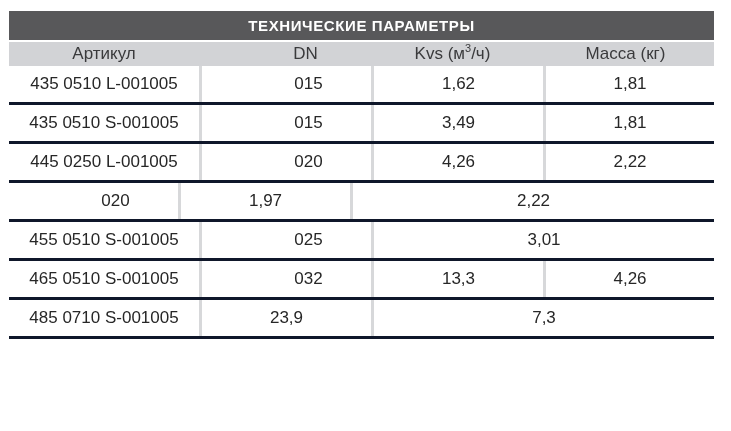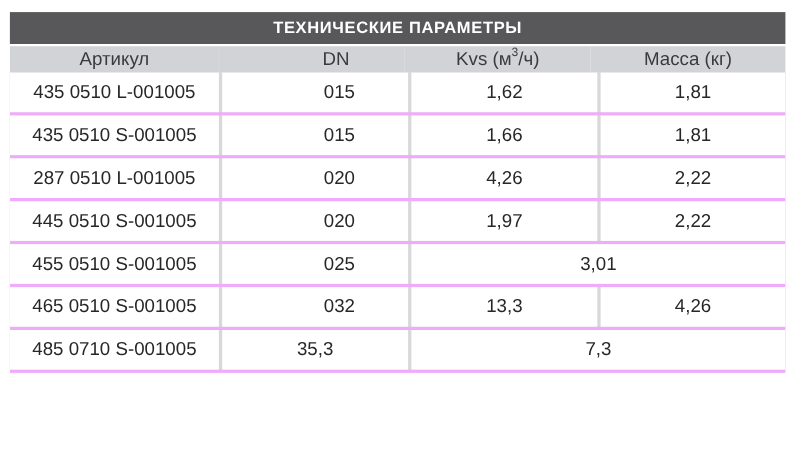--- a/index.html
+++ b/index.html
@@ -47,21 +47,21 @@
       white-space: nowrap;
       overflow: hidden;
     }
     .c-article { width: 190px; }
     .c-dn      { width: 169px; padding-left: 44px; }
     .c-kvs     { width: 169px; }
     .c-mass    { flex: 1; }
     .tbody {
       display: flex; flex-direction: column;
       gap: 3px;
-      background: #f0abfc;
+      background: #0f172a;
       padding-bottom: 3px;
     }
     .row {
       display: flex;
       gap: 3px;
       height: 36px;
       background: #d7d8da;
     }
     .row .cell {
       background: #ffffff;
@@ -119,46 +119,43 @@
       </div>
 
       <div class="row">
         <div class="cell c-article">
             <span>435 0510 S-001005</span>
           </div>
         <div class="cell c-dn">
             <span>015</span>
           </div>
         <div class="cell c-kvs">
-            <span>1,66</span>
+            <span>3,49</span>
           </div>
         <div class="cell c-mass">
             <span>1,81</span>
           </div>
       </div>
 
       <div class="row">
         <div class="cell c-article">
-            <span>287 0510 L-001005</span>
+            <span>445 0250 L-001005</span>
           </div>
         <div class="cell c-dn">
             <span>020</span>
           </div>
         <div class="cell c-kvs">
             <span>4,26</span>
           </div>
         <div class="cell c-mass">
             <span>2,22</span>
           </div>
       </div>
 
       <div class="row">
-        <div class="cell c-article">
-            <span>445 0510 S-001005</span>
-          </div>
         <div class="cell c-dn">
             <span>020</span>
           </div>
         <div class="cell c-kvs">
             <span>1,97</span>
           </div>
         <div class="cell c-mass">
             <span>2,22</span>
           </div>
       </div>
@@ -189,21 +186,21 @@
             <span>4,26</span>
           </div>
       </div>
 
 
       <div class="row">
         <div class="cell c-article">
             <span>485 0710 S-001005</span>
           </div>
         <div class="cell c-kvs">
-            <span>35,3</span>
+            <span>23,9</span>
           </div>
         <div class="cell c-mass">
             <span>7,3</span>
           </div>
       </div>
 
     </div>
   </div>
 </div>
 

